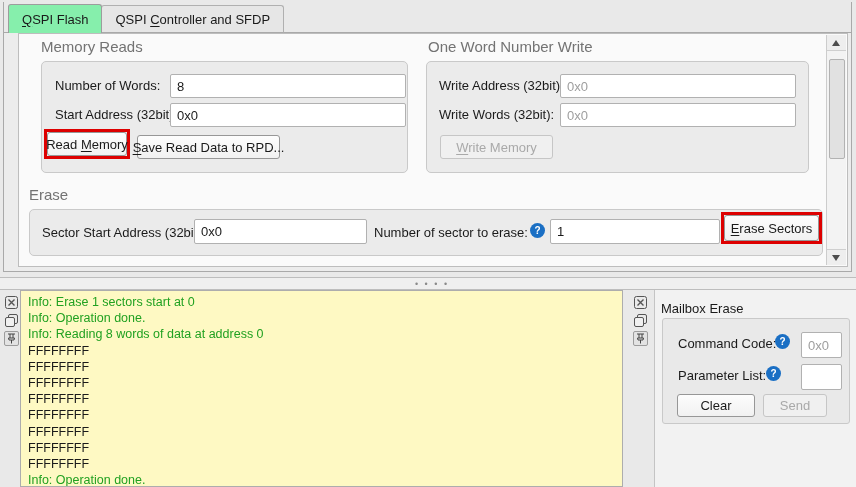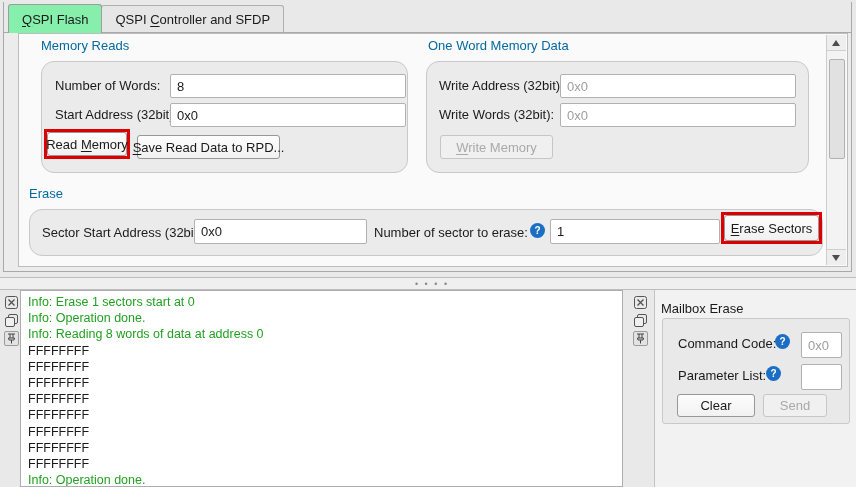--- a/index.html
+++ b/index.html
@@ -32,22 +32,22 @@
   .sb-btn{position:absolute;left:0;width:19px;height:15px;background:#eeeeee;}
   .sb-btn.up{top:0;border-bottom:1px solid #cfcfcf;}
   .sb-btn.down{bottom:0;border-top:1px solid #cfcfcf;}
   .tri{position:absolute;left:5px;width:0;height:0;border-left:4.5px solid transparent;border-right:4.5px solid transparent;}
   .tri.up{top:5px;border-bottom:6px solid #4d4d4d;}
   .tri.down{top:5px;border-top:6px solid #4d4d4d;}
   .sb-thumb{position:absolute;left:2px;width:14px;top:24px;height:98px;
     background:#e1e1e1;border:1px solid #b2b2b2;border-radius:2px;}
 
   
-  .group-title{position:absolute;font-size:13px;color:#0369a1;white-space:nowrap;}
-  .group-panel{position:absolute;background:#ebebeb;border:1px solid #c9c9c9;border-radius:13px;box-sizing:border-box;}
+  .group-title{position:absolute;font-size:15px;color:#737373;white-space:nowrap;}
+  .group-panel{position:absolute;background:#ebebeb;border:1px solid #c9c9c9;border-radius:5px;box-sizing:border-box;}
   .flabel{position:absolute;white-space:nowrap;color:#1a1a1a;}
   input.field{position:absolute;box-sizing:border-box;border:1px solid #b1b1b1;border-radius:2px;
     background:#ffffff;font:13px "Liberation Sans","DejaVu Sans",sans-serif;color:#1a1a1a;padding:0 6px;outline:none;}
   input.field::placeholder{color:#9e9e9e;opacity:1;}
   .btn{position:absolute;box-sizing:border-box;display:flex;align-items:center;justify-content:center;
     background:linear-gradient(#fdfdfd,#f1f1f1);border:1px solid #979797;border-radius:3px;
     font:13px "Liberation Sans","DejaVu Sans",sans-serif;color:#1a1a1a;white-space:nowrap;cursor:default;}
   .btn.disabled{color:#a9a9a9;background:#f0f0f0;border-color:#c6c6c6;}
   .red-box{position:absolute;border:3px solid var(--annotation-red,#dd0000);box-sizing:content-box;}
   .red-box .btn{position:relative;}
@@ -61,21 +61,21 @@
     border-top:1px solid #bdbdbd;border-bottom:1px solid #bdbdbd;}
   .splitter-dots{position:absolute;left:412px;top:1px;width:40px;text-align:center;
     color:#8a8a8a;font-size:9px;letter-spacing:2px;line-height:10px;}
 
   
   .dock-btn{position:absolute;width:15px;height:15px;display:flex;align-items:center;justify-content:center;
     background:transparent;border:none;padding:0;}
   .dock-btn.pressed{border:1px solid #9c9c9c;border-radius:2px;background:#e3e3e3;box-sizing:border-box;}
   .dock-btn svg{display:block;}
 
-  .log-area{left:20px;top:290px;width:603px;height:197px;background:#ffffff;
+  .log-area{left:20px;top:290px;width:603px;height:197px;background:#fef9c3;
     border:1px solid #adadad;overflow:hidden;padding:3px 0 0 7px;}
   .log-line{line-height:16.2px;font-size:12.5px;white-space:nowrap;}
   .log-line.info{color:var(--info-green,#21a121);}
   .log-line.data{color:#1a1a1a;}
 
   .right-dock-bg{left:655px;top:290px;width:201px;height:197px;background:#f2f2f2;}
   .right-dock-sep{left:654px;top:290px;width:1px;height:197px;background:#c4c4c4;}
   .mailbox-title{left:661px;top:301px;}
   .mailbox-panel{left:662px;top:318px;width:188px;height:106px;background:#e9e9e9;
     border:1px solid #c9c9c9;border-radius:3px;}
@@ -110,21 +110,21 @@
           <span>
         <span>Read </span><span class="mn">M</span><span>emory</span></span>
       </div>
     </div>
     <div class="btn" style="left:95px;top:73px;width:143px;height:24px;">
         <span>
       <span></span><span class="mn">S</span><span>ave Read Data to RPD...</span></span>
     </div>
   </div>
 
-  <div class="group-title" style="left:409px;top:4px;">One Word Memory Data</div>
+  <div class="group-title" style="left:409px;top:4px;">One Word Number Write</div>
   <div class="group-panel" style="left:407px;top:27px;width:383px;height:112px;">
     <div class="flabel" style="left:12px;top:16px;">Write Address (32bit):</div>
     <input class="field" style="left: 133px; top: 12px; width: 236px; height: 24px;" placeholder="0x0">
     <div class="flabel" style="left:12px;top:45px;">Write Words (32bit):</div>
     <input class="field" style="left: 133px; top: 41px; width: 236px; height: 24px;" placeholder="0x0">
     <div class="btn disabled" style="left:13px;top:73px;width:113px;height:24px;">
         <span>
       <span></span><span class="mn">W</span><span>rite Memory</span></span>
     </div>
   </div>

